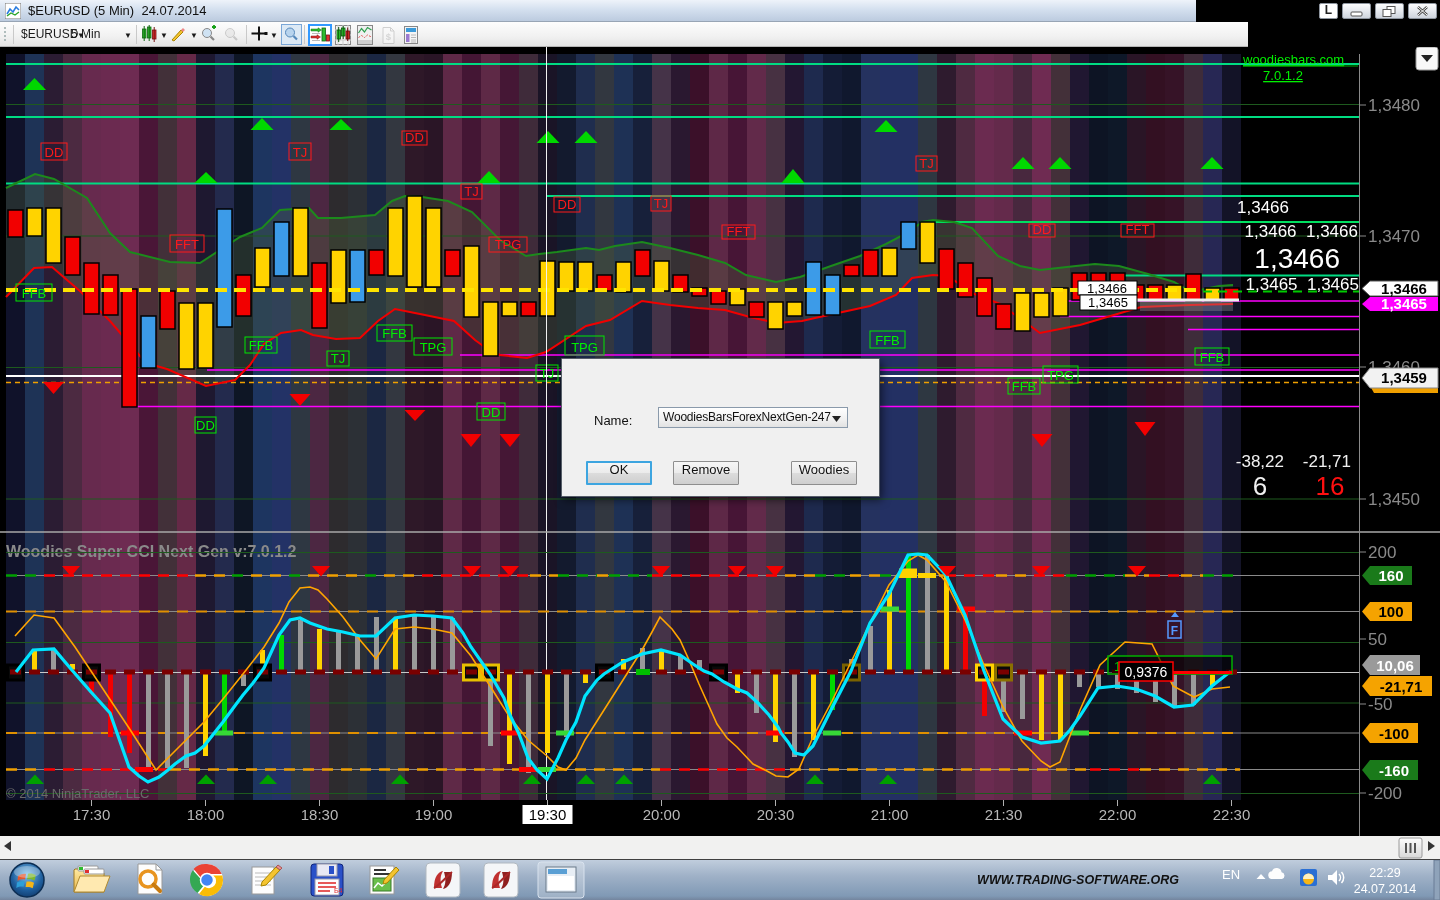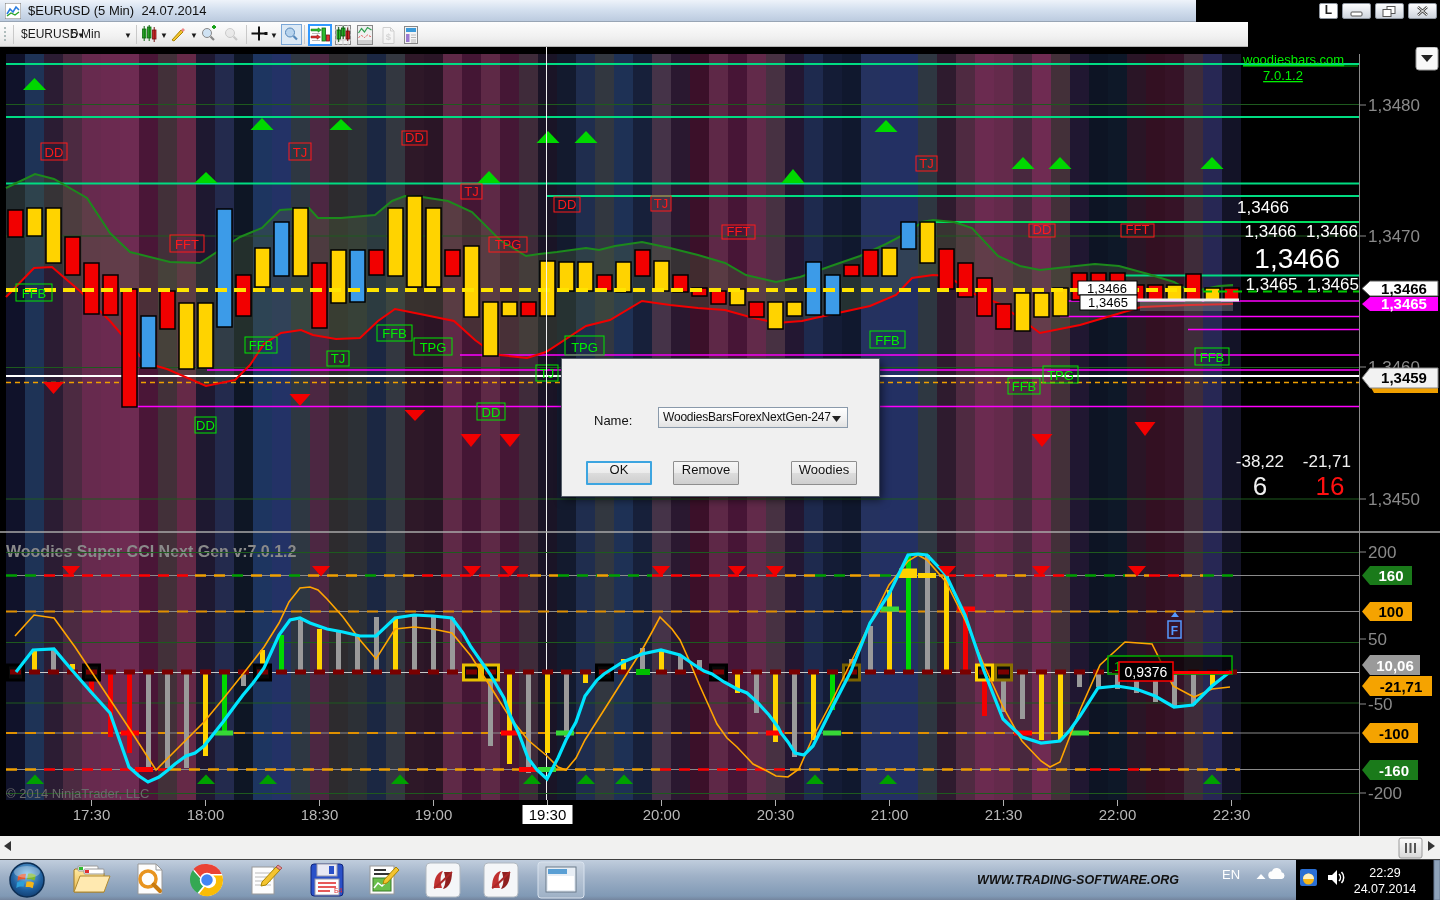--- a/index.html
+++ b/index.html
@@ -2,21 +2,21 @@
 <html><head><meta charset="utf-8"><style>
 *{margin:0;padding:0;box-sizing:border-box}
 body{width:1440px;height:900px;overflow:hidden;position:relative;font-family:"Liberation Sans",sans-serif;background:#000}
 .titlebar{position:absolute;left:0;top:0;width:1196px;height:22px;background:linear-gradient(#eef3fa,#d4e0ef 45%,#bccbdf);border-bottom:1px solid #98a5b5}
 .titlebar .ttl{position:absolute;left:28px;top:3px;font-size:13px;color:#111}
 .winbtn{position:absolute;top:3px;height:16px;background:linear-gradient(#fdfdfe,#e8ebf0 45%,#ced4dd);border:1px solid #8e959f;border-radius:2px;font-size:10px;color:#222;text-align:center;line-height:14px}
 .toolbar{position:absolute;left:0;top:22px;width:1248px;height:25px;background:linear-gradient(#fdfdfd,#f1f1f1 60%,#e4e4e4);border-bottom:1px solid #b5b5b5}
 .tbtxt{position:absolute;top:5px;font-size:12px;color:#1a1a1a}
 .sep{position:absolute;top:3px;width:1px;height:19px;background:#c9c9c9}
 .scrollrow{position:absolute;left:0;top:836px;width:1440px;height:24px;background:#f1f1f0;border-bottom:1px solid #404040}
-.taskbar{position:absolute;left:0;top:860px;width:1296px;height:40px;background:linear-gradient(#c0cddd,#9fb1c7 40%,#8099b5 90%,#74859e)}
+.taskbar{position:absolute;left:0;top:860px;width:1440px;height:40px;background:linear-gradient(#c0cddd,#9fb1c7 40%,#8099b5 90%,#74859e)}
 .dlg{position:absolute;left:561px;top:358px;width:319px;height:139px;background:#f0f0f0;border:1px solid #565e68;box-shadow:2px 3px 8px rgba(0,0,0,0.55);border-radius:1px}
 .dlg .cap{position:absolute;left:0;top:0;right:0;height:20px;background:linear-gradient(#e9f0f8,#d4e1f0 50%,#bfd0e4);border-bottom:1px solid #b0becf}
 .dlg .cap .t{position:absolute;left:22px;top:3px;font-size:13px;color:#1a1a1a}
 .btn{position:absolute;height:24px;background:linear-gradient(#f6f6f6,#ebebeb 50%,#dcdcdc 51%,#cfcfcf);border:1px solid #8e8e8e;border-radius:1px;font-size:13px;color:#111;text-align:center;line-height:16px}
 </style></head><body>
 
 <div class="titlebar">
  <svg width="16" height="16" style="position:absolute;left:5px;top:3px">
   <rect width="16" height="16" fill="#fff" stroke="#777"></rect>
   <polyline points="2,11 5,6 8,9 11,4 14,7" fill="none" stroke="#2a7de0" stroke-width="1.6"></polyline>

